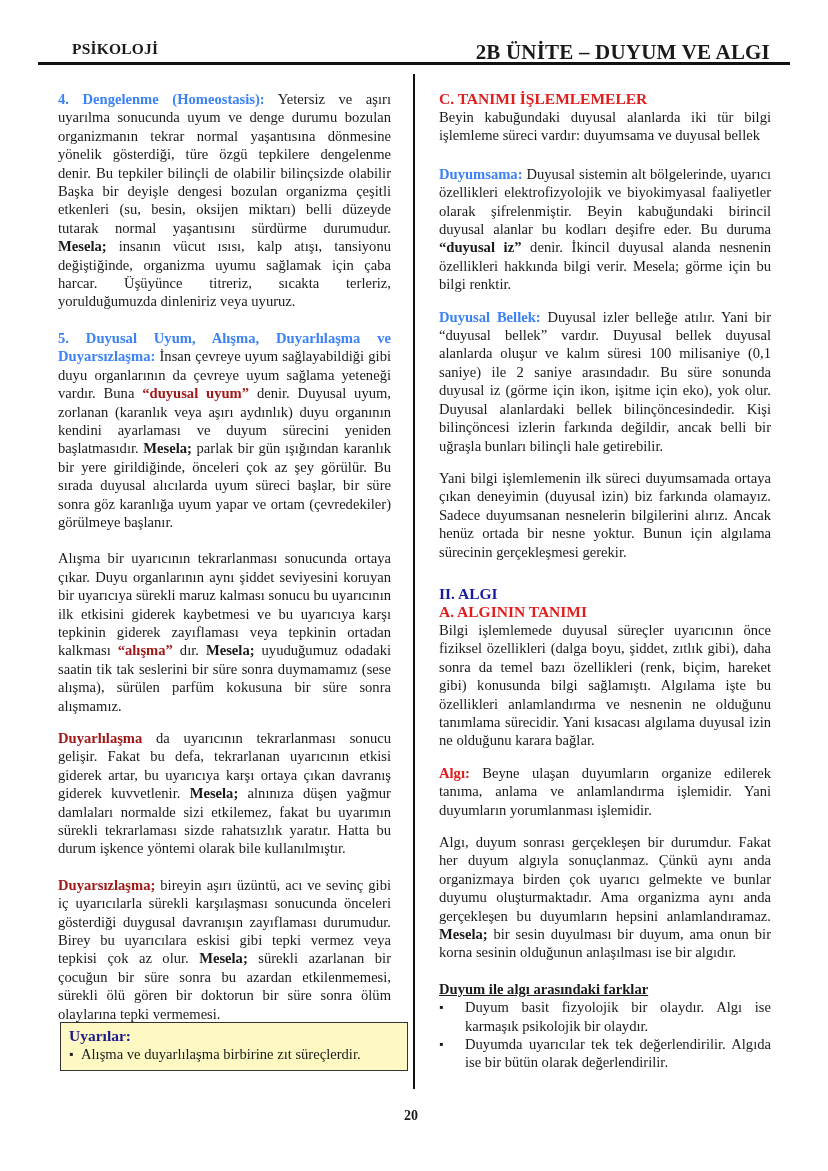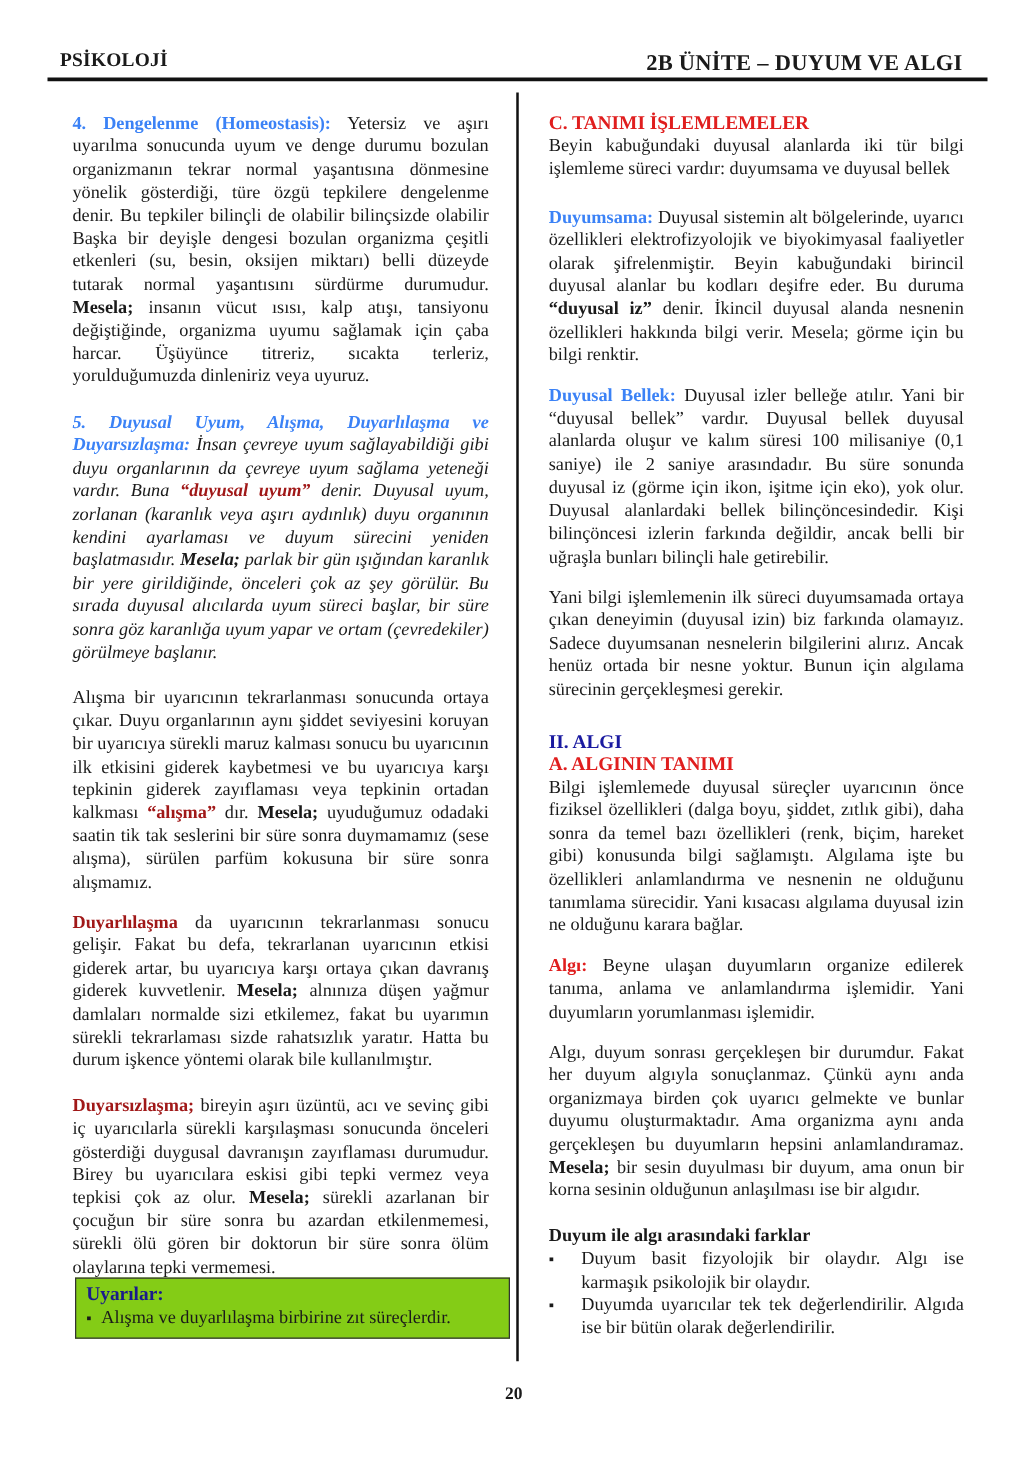--- a/index.html
+++ b/index.html
@@ -1,59 +1,59 @@
 <!DOCTYPE html>
 <html><head>
 <meta charset="utf-8">
 <style>
   html, body { margin:0; padding:0; background:#ffffff; }
   body { width:828px; height:1171px; position:relative; overflow:hidden;
          font-family:"Liberation Serif", "DejaVu Serif", serif; color:#1a1a1a; }
-  .page-header { position:absolute; left:48px; right:58px; top:36px; height:28px; }
+  .page-header { position:absolute; left:72px; right:58px; top:36px; height:28px; }
   .hdr-left { position:absolute; left:0; top:4px; font-weight:bold; font-size:15.5px; letter-spacing:0.2px; }
-  .hdr-right { position:absolute; right:0; top:4px; font-weight:bold; font-size:18px; letter-spacing:0.2px; }
+  .hdr-right { position:absolute; right:0; top:4px; font-weight:bold; font-size:21px; letter-spacing:0.2px; }
   .hdr-rule { position:absolute; left:38px; right:38px; top:62px; height:3px; background:#111; }
   .col-divider { position:absolute; left:413px; top:74px; width:1.5px; height:1015px; background:#111; }
   .col { position:absolute; top:90px; font-size:14.6px; line-height:18.4px; text-align:justify; }
   .col-left { left:58px; width:333px; }
   .col-right { left:439px; width:332px; }
   p { margin:0 0 14px 0; }
   .green { color:#3b82f6; font-weight:bold; }
   .red { color:#a01818; font-weight:bold; }
   .bright-red { color:#e01e1e; font-weight:bold; }
   .bold { font-weight:bold;margin-top:37px; }
   .h-red { color:#e01e1e; font-weight:bold; font-size:15.5px; line-height:18px; margin:0; }
   .h-blue { color:#1a1aa0; font-weight:bold; font-size:15.5px; line-height:18px; margin:0; }
   .note-box { position:absolute; left:60px; top:1022px; width:330px; padding:4px 8px 6px 8px;
-              background:#84cc16; border:1.5px solid #333; font-size:14.6px; line-height:18.4px; }
+              background:#fef9c3; border:1.5px solid #333; font-size:14.6px; line-height:18.4px; }
   .note-title { color:#1a1a8c; font-weight:bold; font-size:15.5px; }
   .note-box ul { margin:0; padding:0; list-style:none; }
   .note-box li { position:relative; padding-left:12px; }
   .note-box li::before { content:"\25AA"; position:absolute; left:0; top:0; font-size:12px; }
-  .diff-title { font-weight:bold; margin:0; }
+  .diff-title { font-weight:bold; text-decoration:underline; margin:0; }
   .diff-list { margin:0; padding:0; list-style:none; }
   .diff-list li { position:relative; padding-left:26px; }
   .diff-list li::before { content:"\25AA"; position:absolute; left:0; top:0; font-size:12px; }
   .page-num { position:absolute; left:404px; top:1108px; font-weight:bold; font-size:14px; }
 </style>
 </head>
 <body>
 
 <div class="page-header">
   <span class="hdr-left">PSİKOLOJİ</span>
   <span class="hdr-right">2B ÜNİTE – DUYUM VE ALGI</span>
 </div>
 <div class="hdr-rule"></div>
 <div class="col-divider"></div>
 
 <div class="col col-left">
   <p>
     <span class="green">4. Dengelenme (Homeostasis):</span><span> Yetersiz ve aşırı uyarılma sonucunda uyum ve denge durumu bozulan organizmanın tekrar normal yaşantısına dönmesine yönelik gösterdiği, türe özgü tepkilere dengelenme denir. Bu tepkiler bilinçli de olabilir bilinçsizde olabilir Başka bir deyişle dengesi bozulan organizma çeşitli etkenleri (su, besin, oksijen miktarı) belli düzeyde tutarak normal yaşantısını sürdürme durumudur. </span><span class="bold">Mesela;</span><span> insanın vücut ısısı, kalp atışı, tansiyonu değiştiğinde, organizma uyumu sağlamak için çaba harcar. Üşüyünce titreriz, sıcakta terleriz, yorulduğumuzda dinleniriz veya uyuruz.</span>
   </p>
-  <p style="margin-top:18px;font-style:italic;">
+  <p style="margin-top:18px;">
     <span class="green">5. Duyusal Uyum, Alışma, Duyarlılaşma ve Duyarsızlaşma:</span><span> İnsan çevreye uyum sağlayabildiği gibi duyu organlarının da çevreye uyum sağlama yeteneği vardır. Buna </span><span class="red">“duyusal uyum”</span><span> denir. Duyusal uyum, zorlanan (karanlık veya aşırı aydınlık) duyu organının kendini ayarlaması ve duyum sürecini yeniden başlatmasıdır. </span><span class="bold">Mesela;</span><span> parlak bir gün ışığından karanlık bir yere girildiğinde, önceleri çok az şey görülür. Bu sırada duyusal alıcılarda uyum süreci başlar, bir süre sonra göz karanlığa uyum yapar ve ortam (çevredekiler) görülmeye başlanır.</span>
   </p>
   <p style="margin-top:18px;">
     <span>Alışma bir uyarıcının tekrarlanması sonucunda ortaya çıkar. Duyu organlarının aynı şiddet seviyesini koruyan bir uyarıcıya sürekli maruz kalması sonucu bu uyarıcının ilk etkisini giderek kaybetmesi ve bu uyarıcıya karşı tepkinin giderek zayıflaması veya tepkinin ortadan kalkması </span><span class="red">“alışma”</span><span> dır. </span><span class="bold">Mesela;</span><span> uyuduğumuz odadaki saatin tik tak seslerini bir süre sonra duymamamız (sese alışma), sürülen parfüm kokusuna bir süre sonra alışmamız.</span>
   </p>
   <p>
     <span class="red">Duyarlılaşma</span><span> da uyarıcının tekrarlanması sonucu gelişir. Fakat bu defa, tekrarlanan uyarıcının etkisi giderek artar, bu uyarıcıya karşı ortaya çıkan davranış giderek kuvvetlenir. </span><span class="bold">Mesela;</span><span> alnınıza düşen yağmur damlaları normalde sizi etkilemez, fakat bu uyarımın sürekli tekrarlaması sizde rahatsızlık yaratır. Hatta bu durum işkence yöntemi olarak bile kullanılmıştır.</span>
   </p>
   <p style="margin-top:18px;">
     <span class="red">Duyarsızlaşma;</span><span> bireyin aşırı üzüntü, acı ve sevinç gibi iç uyarıcılarla sürekli karşılaşması sonucunda önceleri gösterdiği duygusal davranışın zayıflaması durumudur. Birey bu uyarıcılara eskisi gibi tepki vermez veya tepkisi çok az olur. </span><span class="bold">Mesela;</span><span> sürekli azarlanan bir çocuğun bir süre sonra bu azardan etkilenmemesi, sürekli ölü gören bir doktorun bir süre sonra ölüm olaylarına tepki vermemesi.</span>

